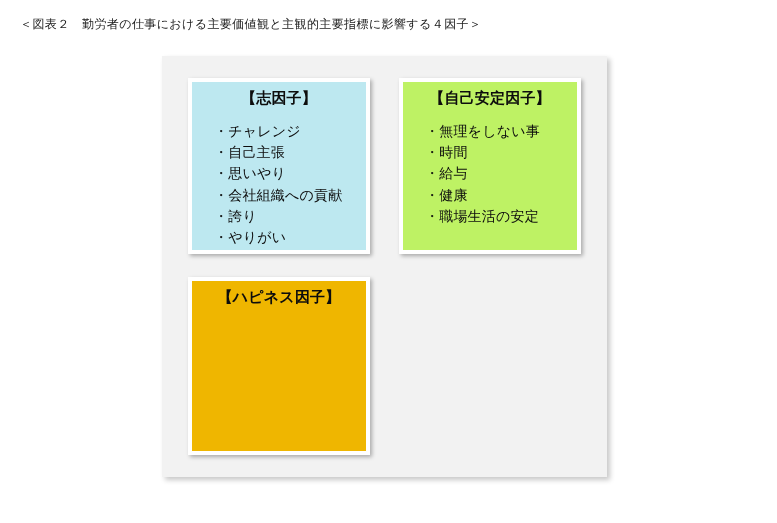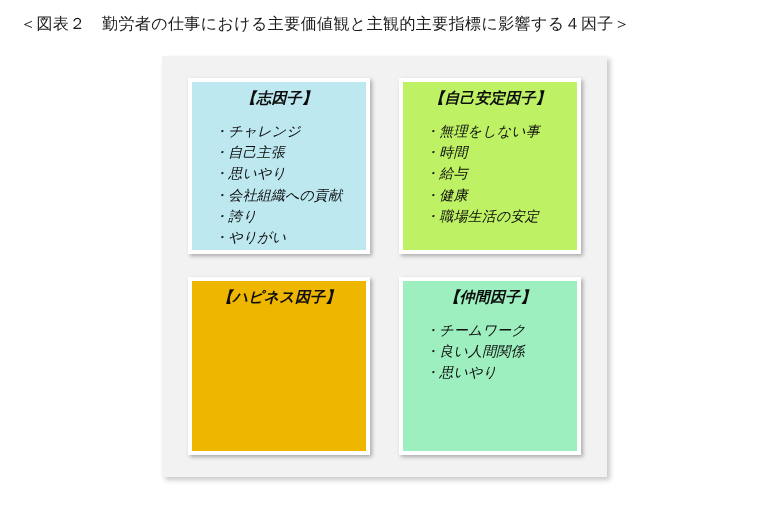--- a/index.html
+++ b/index.html
@@ -18,38 +18,37 @@
 
   
   .figure-title {
     position: absolute;
     left: 20px;
     top: 9px;
     width: 740px;
     height: 30px;
     line-height: 30px;
     font-family: "Liberation Serif", "DejaVu Serif", serif;
-    font-size: 16px;
+    font-size: 12px;
     font-weight: 400;
     color: #1a1a1a;
     letter-spacing: 0.4px;
     white-space: nowrap;
   }
 
   
   .panel {
     position: absolute;
     left: 162px;
     top: 56px;
     width: 445px;
     height: 421px;
     background: #f2f2f2;
     box-shadow: 3px 3px 5px rgba(0,0,0,0.22);
     box-sizing: border-box;
-    font-style: italic;
   }
 
   .grid {
     position: absolute;
     left: 0;
     top: 0;
     width: 100%;
     height: 100%;
   }
 
@@ -134,25 +133,15 @@
           </ul>
       </div>
     </div>
 
     <div class="factor-box b3" style="background: rgb(239, 182, 0);">
       <div class="factor-inner">
         <div class="factor-heading">【ハピネス因子】</div>
       </div>
     </div>
 
-    <div class="factor-box b4" style="background: rgb(158, 239, 191);">
-      <div class="factor-inner">
-        <div class="factor-heading">【仲間因子】</div>
-        <ul class="factor-list">
-            <li><span class="bullet">・</span><span>チームワーク</span></li>
-            <li><span class="bullet">・</span><span>良い人間関係</span></li>
-            <li><span class="bullet">・</span><span>思いやり</span></li>
-          </ul>
-      </div>
-    </div>
 
   </div>
 </div>
 
 </body></html>

